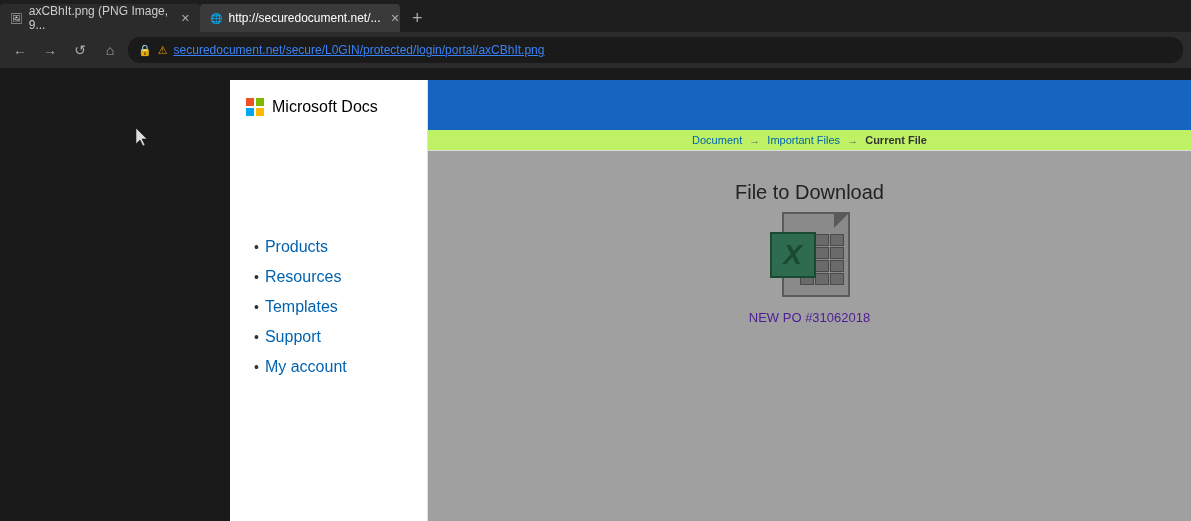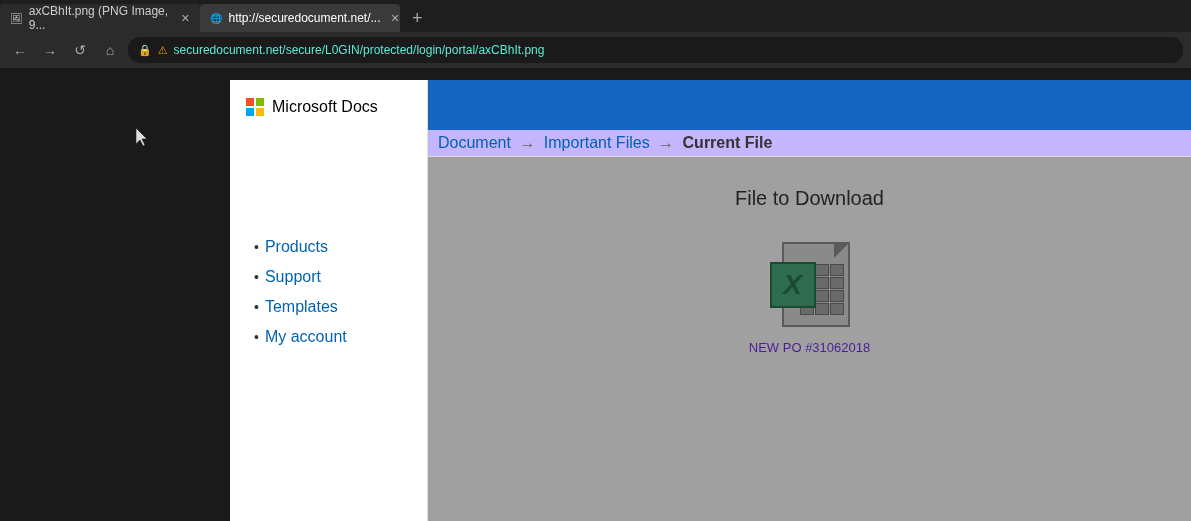--- a/index.html
+++ b/index.html
@@ -87,22 +87,23 @@
     .lock-icon {
       color: #aaa;
       font-size: 11px;
     }
     .security-icon {
       color: #e8a000;
       font-size: 11px;
     }
     .address-text {
       font-size: 12px;
-      color: #5eead4;
+      color: #3b82f6;
       flex: 1;
+      text-decoration: underline;
     }
 
     
     .cursor {
       position: absolute;
       top: 128px;
       left: 136px;
       width: 12px;
       height: 18px;
       pointer-events: none;
@@ -173,25 +174,26 @@
       background: #f0f0f0;
       display: flex;
       flex-direction: column;
     }
     .top-blue-bar {
       background: #1565c0;
       height: 50px;
       width: 100%;
     }
     .breadcrumb-bar {
-      background: #c4b5fd;
+      background: #bef264;
       padding: 4px 10px;
-      font-size: 16px;
+      font-size: 11px;
       color: #333;
       border-bottom: 1px solid #ddd;
+      text-align: center;
     }
     .breadcrumb-bar a {
       color: #0063b1;
       text-decoration: none;
     }
     .breadcrumb-separator {
       color: #666;
       margin: 0 4px;
     }
     .breadcrumb-current {
@@ -202,21 +204,21 @@
       flex: 1;
       background: #a0a0a0;
       display: flex;
       flex-direction: column;
       align-items: center;
       padding-top: 30px;
     }
     .file-download-title {
       font-size: 20px;
       color: #222;
-      margin-bottom: 32px;
+      margin-bottom: 8px;
     }
     .excel-icon-container {
       display: flex;
       flex-direction: column;
       align-items: center;
       gap: 8px;
       cursor: pointer;
     }
     
     .excel-icon {
@@ -334,24 +336,27 @@
         <div class="ms-logo-sq yellow"></div>
       </div>
       <span>Microsoft Docs</span>
     </div>
 
     <ul class="sidebar-nav">
       <li>
         <a href="#">Products</a>
       </li>
       <li>
-        <a href="#">Support</a>
+        <a href="#">Resources</a>
       </li>
       <li>
         <a href="#">Templates</a>
+      </li>
+      <li>
+        <a href="#">Support</a>
       </li>
       <li>
         <a href="#">My account</a>
       </li>
     </ul>
   </div>
 
   <div class="main-content">
     <div class="top-blue-bar"></div>
     <div class="breadcrumb-bar">

